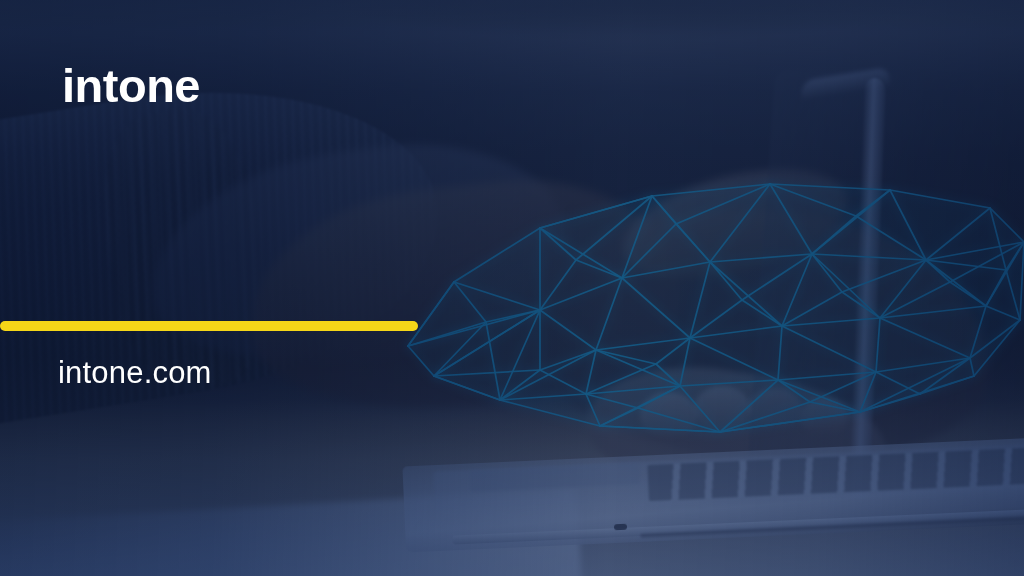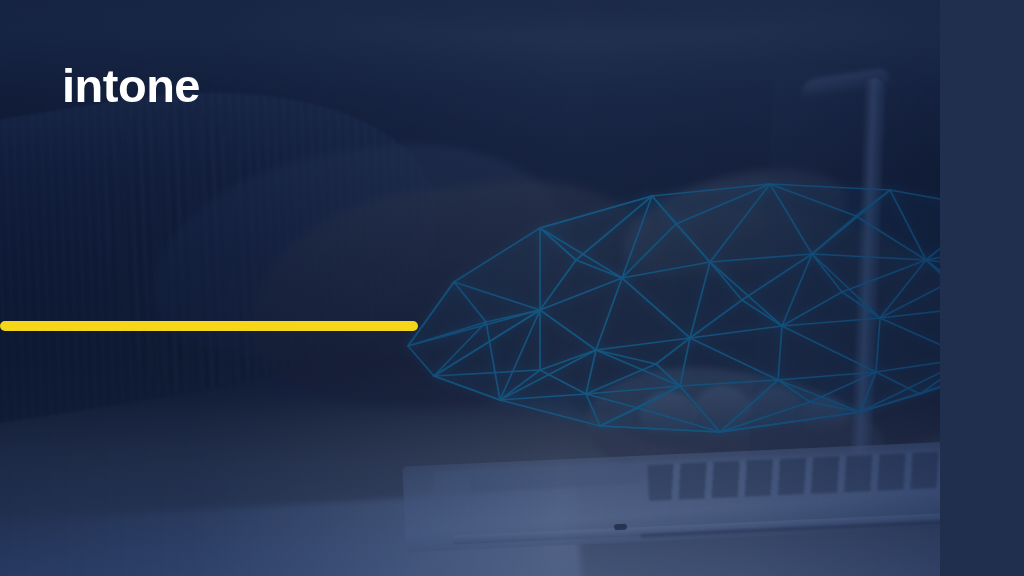--- a/index.html
+++ b/index.html
@@ -3,21 +3,21 @@
 <meta charset="utf-8">
 <title>intone blog banner</title>
 <style>
   html, body {
     margin: 0;
     padding: 0;
     background: #1f2f4d;
   }
   #banner {
     position: relative;
-    width: 940px;
+    width: 1024px;
     height: 576px;
     overflow: hidden;
     font-family: "Liberation Sans", sans-serif;
     background: #23355a;
     user-select: none;
   }
 
   
   .bg-layer { position: absolute; inset: 0; }
 
@@ -460,15 +460,16 @@
 
   <div class="tint"></div>
   <div class="tint2"></div>
 
   <div class="content">
     <div class="logo">intone</div>
 
 
     <div class="rule"></div>
 
+    <div class="site">intone.com</div>
   </div>
 
 </div>
 
 </body></html>

